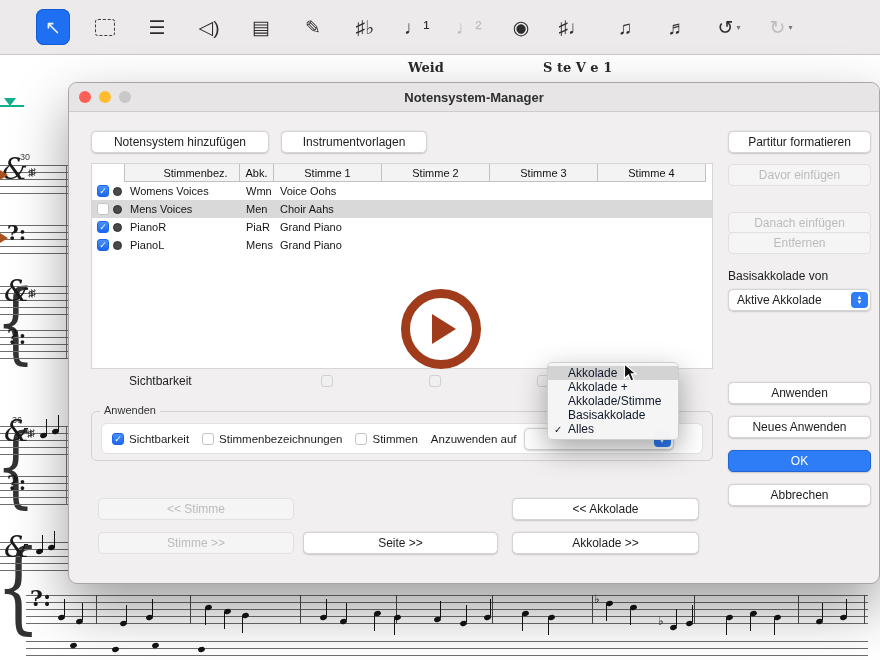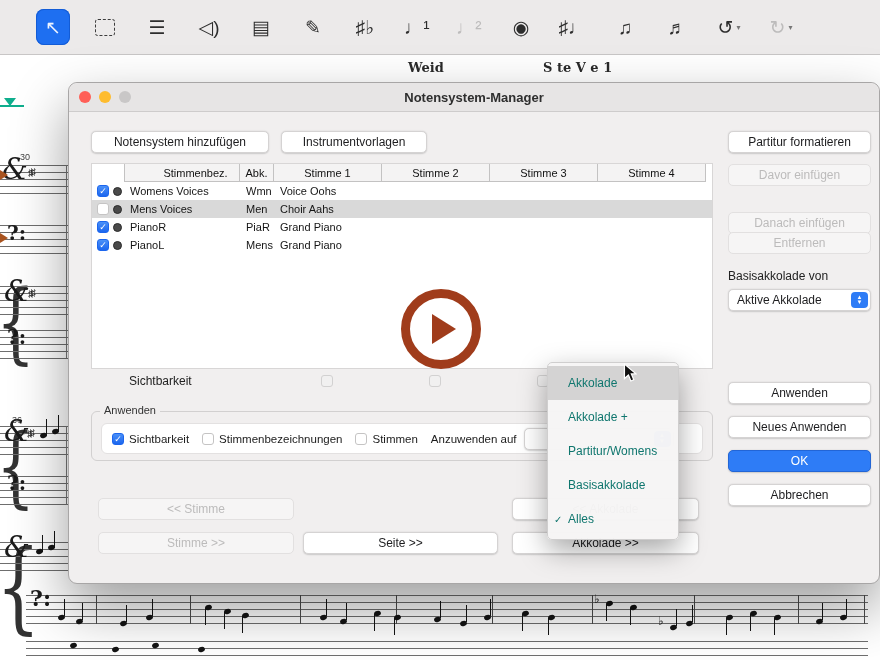--- a/index.html
+++ b/index.html
@@ -108,21 +108,21 @@
            border-radius:4px;display:flex;flex-direction:column;align-items:center;
            justify-content:center;color:#fff;}
   .stepper span{font-size:6px;line-height:5.5px;}
 
   .settings-label{position:absolute;left:659px;top:186px;font-size:12px;color:#222;}
 
   
   .menu{position:absolute;left:547px;top:362px;width:130px;background:rgba(246,245,245,.98);
         border:1px solid #cfcece;border-radius:5px;box-shadow:0 10px 28px rgba(0,0,0,.35);
         padding:3px 0;z-index:50;}
-  .mi{height:34px;display:flex;align-items:center;font-size:12px;color:#0f766e;
+  .mi{height:14px;display:flex;align-items:center;font-size:12px;color:#0f172a;
       padding-left:20px;position:relative;}
   .mi.hl{background:#d4d3d3;}
   .mi .chk{position:absolute;left:6px;font-size:10px;display:none;}
   .mi .chk.show{display:block;}
 
   .cursor{position:absolute;left:623px;top:363px;z-index:60;}
 </style>
 </head>
 <body>
 
@@ -425,21 +425,21 @@
   </div>
 
   <div class="menu">
     <div class="mi hl">
         <span>Akkolade</span>
       </div>
     <div class="mi">
         <span>Akkolade +</span>
       </div>
     <div class="mi">
-        <span>Partitur/Womens</span>
+        <span>Akkolade/Stimme</span>
       </div>
     <div class="mi">
         <span>Basisakkolade</span>
       </div>
     <div class="mi">
         <span class="chk show">✓</span>
         <span>Alles</span>
       </div>
   </div>
 

